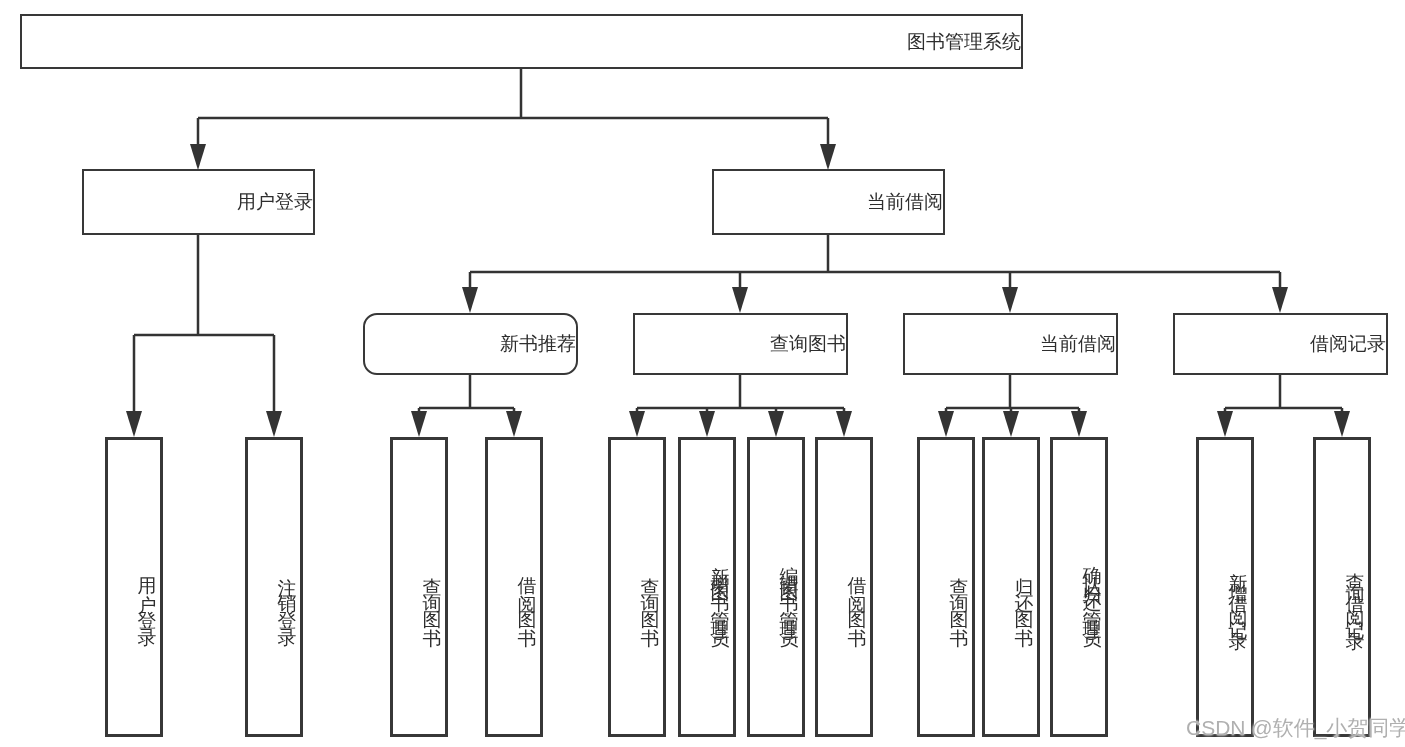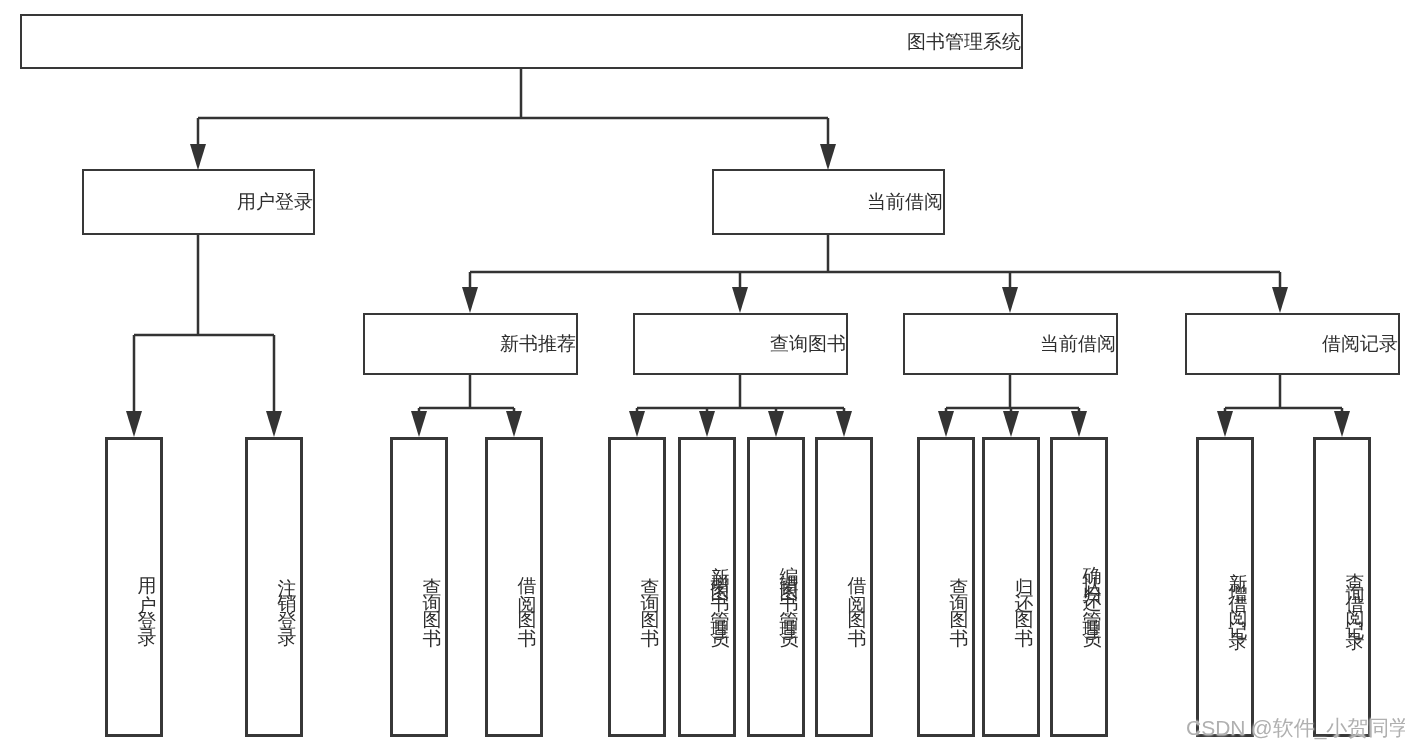--- a/index.html
+++ b/index.html
@@ -10,21 +10,21 @@
   .node{position:absolute;background:#ffffff;border:2px solid #383838;
         display:flex;align-items:center;justify-content:flex-end;
         color:#2e2e2e;font-size:19px;box-sizing:content-box;}
   .lbl{white-space:nowrap;}
 
   
   .b-root{left:20px;top:14px;width:999px;height:51px;}
   .b-l2a {left:82px;top:169px;width:229px;height:62px;}
   .b-l2b {left:712px;top:169px;width:229px;height:62px;}
   .b-l3  {top:313px;width:211px;height:58px;}
-  .b-l3a{left:363px;} .b-l3b{left:633px;} .b-l3c{left:903px;font-family:Liberation Serif, serif;} .b-l3d{left:1173px;margin-left:12px;}
+  .b-l3a{left:363px;border-radius:14px;} .b-l3b{left:633px;} .b-l3c{left:903px;font-family:Liberation Serif, serif;} .b-l3d{left:1173px;}
 
   
   .leaf{top:437px;width:52px;height:294px;border-width:3px;}
   .vtext{writing-mode:vertical-rl;text-orientation:mixed;white-space:nowrap;}
   .sp4{letter-spacing:17px;margin-bottom:-17px;}
   .sp6{letter-spacing:12px;margin-bottom:-12px;}
   .sp9{letter-spacing:9px;margin-bottom:-9px;}
   .lf1a{left:105px;} .lf1b{left:245px;}
   .lf2a{left:390px;} .lf2b{left:485px;}
   .lf3a{left:608px;} .lf3b{left:678px;} .lf3c{left:747px;} .lf3d{left:815px;}

